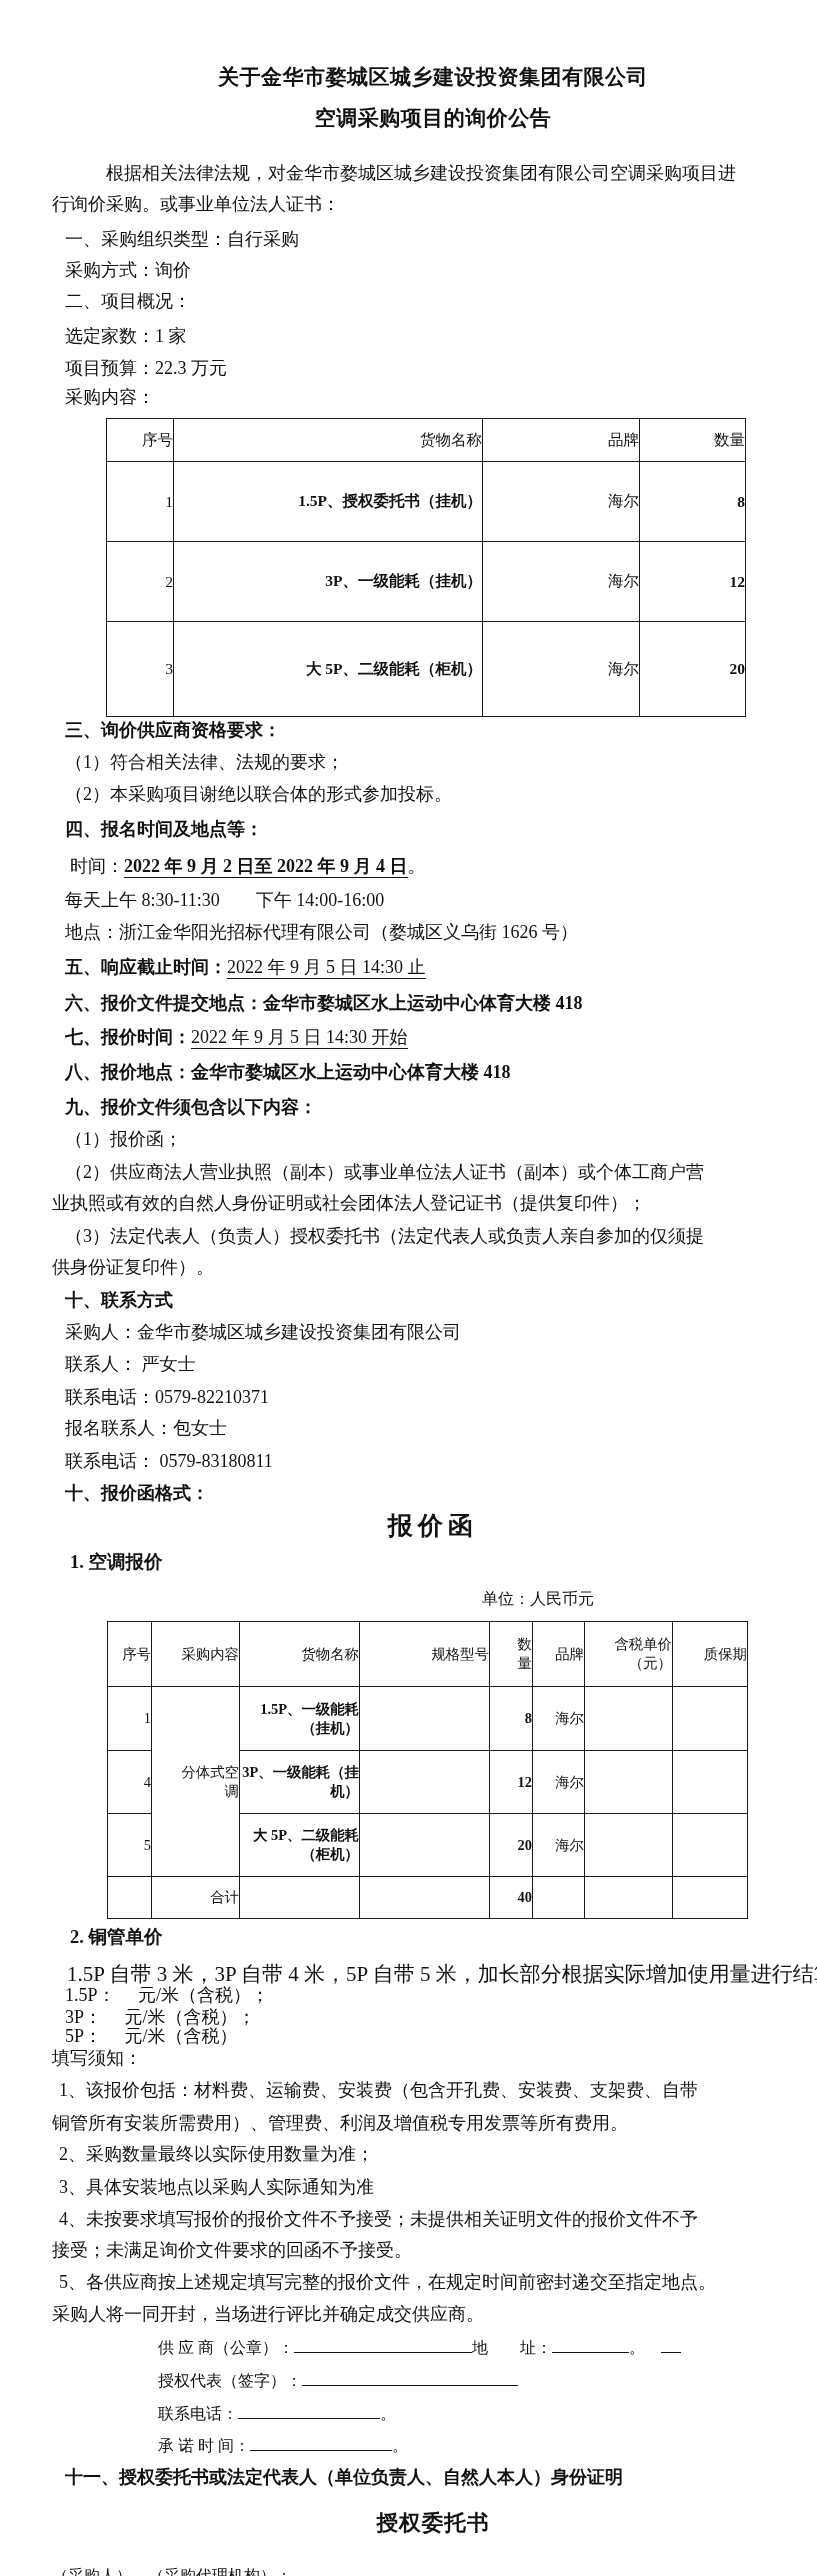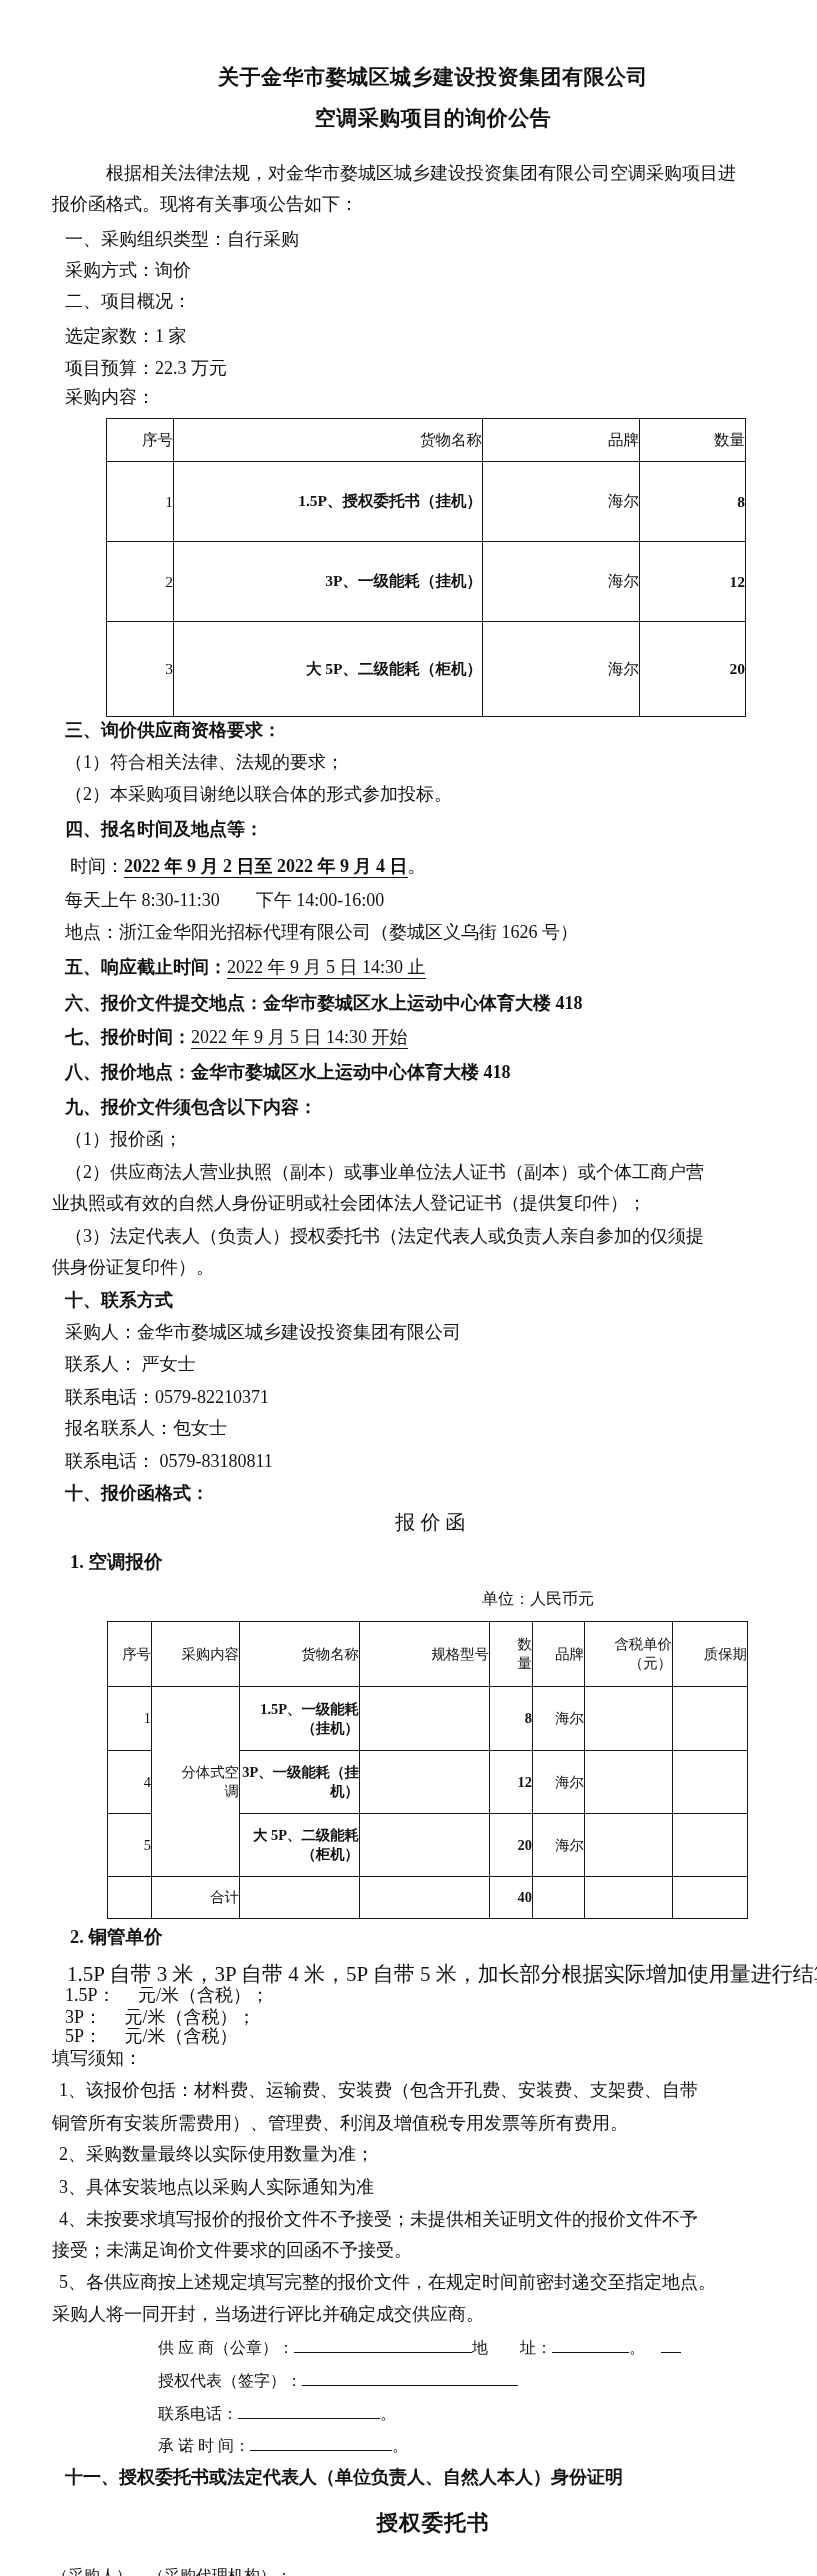--- a/index.html
+++ b/index.html
@@ -15,32 +15,32 @@
   .u { border-bottom:1.5px solid #121212; padding-bottom:0.5px; }
   .blank { display:inline-block; border-bottom:1.5px solid #121212; height:1em; vertical-align:baseline; }
   table { position:absolute; border-collapse:collapse; table-layout:fixed; background:#fff; }
   th,td { border:1.5px solid #1a1a1a; text-align:right; vertical-align:middle; font-weight:normal; padding:0; }
   .t1 { font-size:15.5px; }
   .t2 { font-size:14.4px; }
   .goods { font-weight:bold; }
   .qty { font-weight:bold; }
   .pre { white-space:pre-line; }
   .title { font-size:21px; font-weight:bold; letter-spacing:0.5px; }
-  .h-quote { font-size:20px; font-weight:normal; letter-spacing:5.2px; }
+  .h-quote { font-size:25px; font-weight:bold; letter-spacing:5.2px; }
   .h-poa { font-size:21.6px; font-weight:bold; letter-spacing:1px; }
   .subhead { font-size:18.5px; font-weight:bold; }
 </style>
 </head>
 <body>
 
 <div class="ln center title" style="top:64px">关于金华市婺城区城乡建设投资集团有限公司</div>
 <div class="ln center title" style="top:105px">空调采购项目的询价公告</div>
 
 <div class="ln" style="left:106px;top:162px">根据相关法律法规，对金华市婺城区城乡建设投资集团有限公司空调采购项目进</div>
-<div class="ln" style="left:52px;top:193px">报价函格式。现将有关事项公告如下：</div>
+<div class="ln" style="left:52px;top:193px">行询价采购。或事业单位法人证书：</div>
 
 <div class="ln" style="left:65px;top:228px">一、采购组织类型：自行采购</div>
 <div class="ln" style="left:65px;top:259px">采购方式：询价</div>
 <div class="ln" style="left:65px;top:290px">二、项目概况：</div>
 <div class="ln" style="left:65px;top:325px">选定家数：1 家</div>
 <div class="ln" style="left:65px;top:357px">项目预算：22.3 万元</div>
 <div class="ln" style="left:65px;top:386px">采购内容：</div>
 
 <table class="t1" style="left:106px;top:418px;width:639px;height:298px">
   <colgroup>

